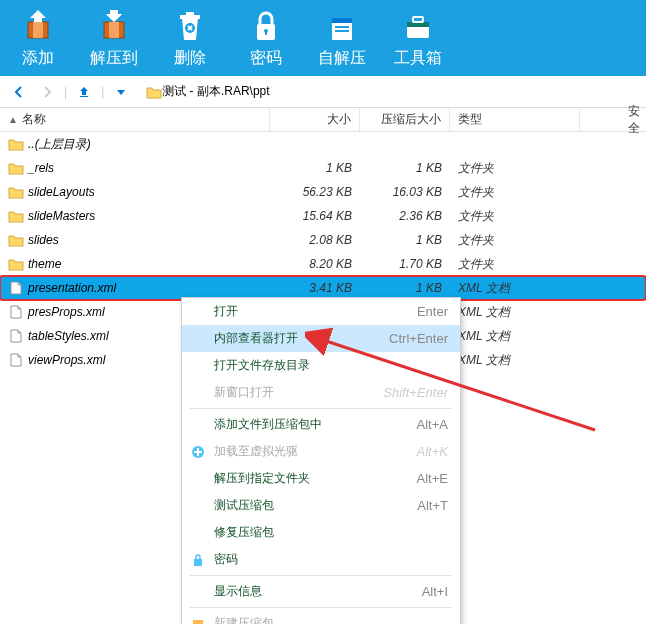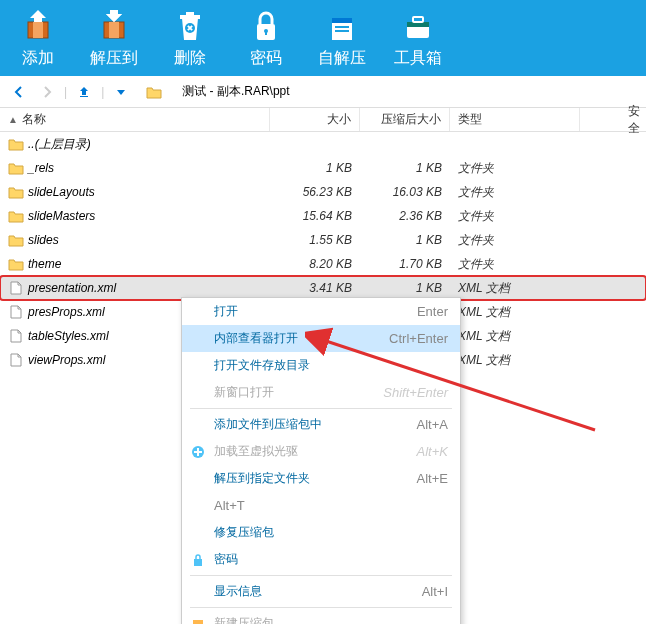--- a/index.html
+++ b/index.html
@@ -6,48 +6,48 @@
     body { width: 646px; height: 624px; background: #fff; font-size: 12px; overflow: hidden; position: relative; }
     
     .toolbar { background: #1BA1E2; height: 76px; display: flex; padding: 4px 0; }
     .toolbar-item { width: 76px; display: flex; flex-direction: column; align-items: center; justify-content: center; cursor: pointer; color: #fff; gap: 4px; }
     .toolbar-icon { width: 36px; height: 36px; display: flex; align-items: center; justify-content: center; }
     .toolbar-label { font-size: 16px; }
     
     .navbar { height: 32px; background: #fff; border-bottom: 1px solid #ddd; display: flex; align-items: center; padding: 0 8px; gap: 6px; }
     .nav-btn { width: 22px; height: 22px; display: flex; align-items: center; justify-content: center; cursor: pointer; }
     .nav-sep { color: #ccc; }
-    .breadcrumb { display: flex; align-items: center; gap: 20px; margin-left: 8px; }
+    .breadcrumb { display: flex; align-items: center; gap: 0; margin-left: 8px; }
     .breadcrumb-icon { width: 16px; height: 14px; }
     
     .table-header { display: flex; height: 24px; border-bottom: 1px solid #e0e0e0; background: #fff; }
     .th { padding: 4px 8px; border-right: 1px solid #e8e8e8; display: flex; align-items: center; color: #333; }
     .th-name { flex: 0 0 270px; }
     .th-size { flex: 0 0 90px; justify-content: flex-end; }
     .th-packed { flex: 0 0 90px; justify-content: flex-end; }
     .th-type { flex: 0 0 130px; }
     .th-secure { flex: 1; margin-left: 40px; }
     .sort-ind { margin-right: 4px; color: #666; font-size: 10px; }
     
     .file-list { }
     .file-row { display: flex; height: 24px; align-items: center; font-style: italic; }
-    .file-row.selected { background: #e5e5e5; }
+    .file-row.selected { background: #0ea5e9; }
     .file-row.highlighted { outline: 2px solid #e03030; outline-offset: -1px; border-radius: 3px; }
     .cell { padding: 0 8px; display: flex; align-items: center; }
     .cell-name { flex: 0 0 270px; gap: 4px; }
     .cell-size { flex: 0 0 90px; justify-content: flex-end; color: #333; }
     .cell-packed { flex: 0 0 90px; justify-content: flex-end; color: #333; }
     .cell-type { flex: 0 0 130px; color: #333; }
     .file-icon { width: 16px; height: 14px; flex-shrink: 0; }
     
     .context-menu { position: absolute; left: 181px; top: 297px; width: 280px; background: #fff; border: 1px solid #ccc; box-shadow: 2px 2px 6px rgba(0,0,0,0.2); z-index: 100; }
     .menu-item { display: flex; align-items: center; height: 27px; padding: 0 12px 0 32px; position: relative; cursor: pointer; }
     .menu-item.hover { background: #CCE8FF; }
     .menu-item.disabled { color: #aaa; cursor: default; }
-    .menu-label { flex: 1; color: #0369a1; }
+    .menu-label { flex: 1; color: #14532d; }
     .menu-item.disabled .menu-label { color: #aaa; }
     .menu-shortcut { color: #888; font-size: 13px; }
     .menu-item.disabled .menu-shortcut { color: #ccc; font-style: italic; }
     .menu-sep { height: 1px; background: #e0e0e0; margin: 2px 8px; }
     .menu-icon { position: absolute; left: 8px; width: 16px; height: 16px; display: flex; align-items: center; justify-content: center; }
     
     .arrow-annotation { position: absolute; z-index: 200; pointer-events: none; }
   </style>
 </head>
 <body>
@@ -216,21 +216,21 @@
       <div class="cell cell-packed">2.36 KB</div>
       <div class="cell cell-type">文件夹</div>
     </div>
     <div class="file-row">
       <div class="cell cell-name">
         <svg class="file-icon" viewBox="0 0 16 14">
           <path d="M1 3 L6 3 L7 5 L15 5 L15 13 L1 13 Z" fill="#FFD668" stroke="#D4A843"></path>
         </svg>
         <span>slides</span>
       </div>
-      <div class="cell cell-size">1.55 KB</div>
+      <div class="cell cell-size">2.08 KB</div>
       <div class="cell cell-packed">1 KB</div>
       <div class="cell cell-type">文件夹</div>
     </div>
     <div class="file-row">
       <div class="cell cell-name">
         <svg class="file-icon" viewBox="0 0 16 14">
           <path d="M1 3 L6 3 L7 5 L15 5 L15 13 L1 13 Z" fill="#FFD668" stroke="#D4A843"></path>
         </svg>
         <span>theme</span>
       </div>
@@ -318,20 +318,21 @@
         </svg>
       </span>
       <span class="menu-label">加载至虚拟光驱</span>
       <span class="menu-shortcut">Alt+K</span>
     </div>
     <div class="menu-item">
       <span class="menu-label">解压到指定文件夹</span>
       <span class="menu-shortcut">Alt+E</span>
     </div>
     <div class="menu-item">
+      <span class="menu-label">测试压缩包</span>
       <span class="menu-shortcut">Alt+T</span>
     </div>
     <div class="menu-item">
       <span class="menu-label">修复压缩包</span>
       <span class="menu-shortcut"></span>
     </div>
     <div class="menu-item">
       <span class="menu-icon">
         <svg width="14" height="14">
           <rect x="3" y="6" width="8" height="7" fill="#4FC3F7"></rect>

